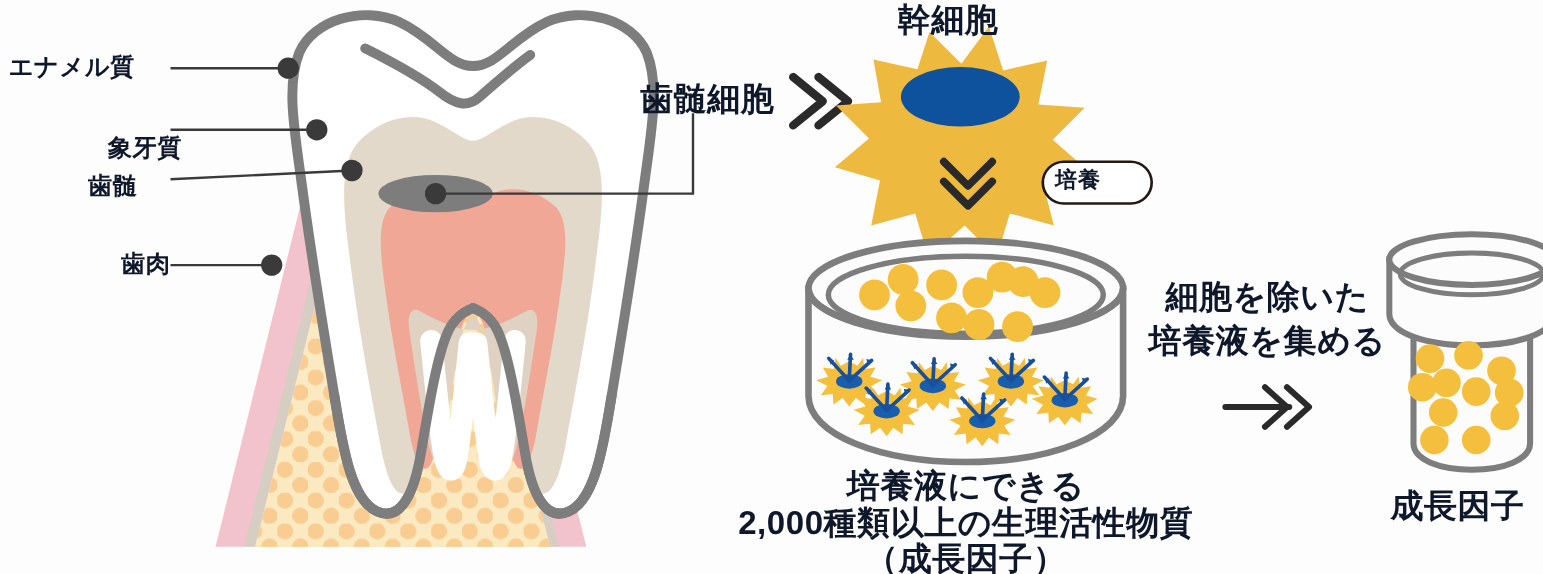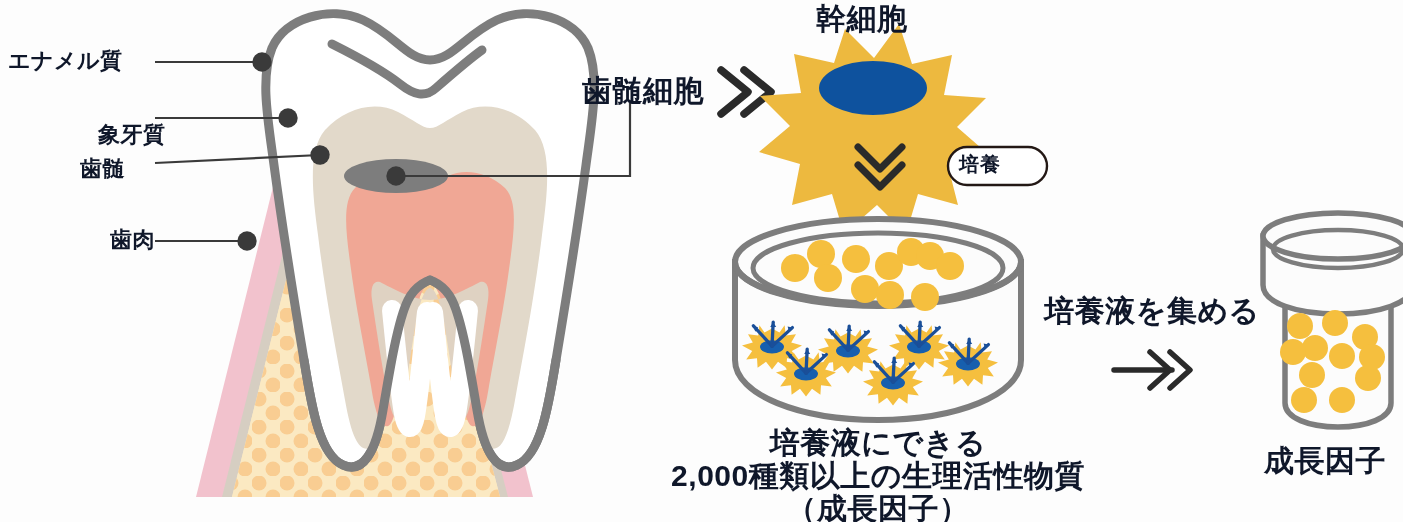--- a/index.html
+++ b/index.html
@@ -373,20 +373,21 @@
         <circle cx="1342" cy="400" r="13"></circle>
         <circle cx="1372" cy="357" r="13"></circle>
       </g>
     </g>
   </svg>
 
   <div class="lbl lbl-big" style="left:816px; top:0px;">幹細胞</div>
 
   <div class="lbl pill-text" style="left:959px; top:152px;">培養</div>
 
+  <div class="lbl lbl-big lbl-center" style="left:1152px; top:252px;">細胞を除いた</div>
   <div class="lbl lbl-big lbl-center" style="left:878px; top:424px;">培養液にできる</div>
 
   <div class="lbl lbl-big lbl-center" style="left:1152px; top:292px;">培養液を集める</div>
   <div class="lbl lbl-big lbl-center" style="left:878px; top:457px;">2,000種類以上の生理活性物質</div>
   <div class="lbl lbl-big lbl-center" style="left:878px; top:490px;">（成長因子）</div>
 
   <div class="lbl lbl-big lbl-center" style="left:1325px; top:442px;">成長因子</div>
 
 </div>
 

